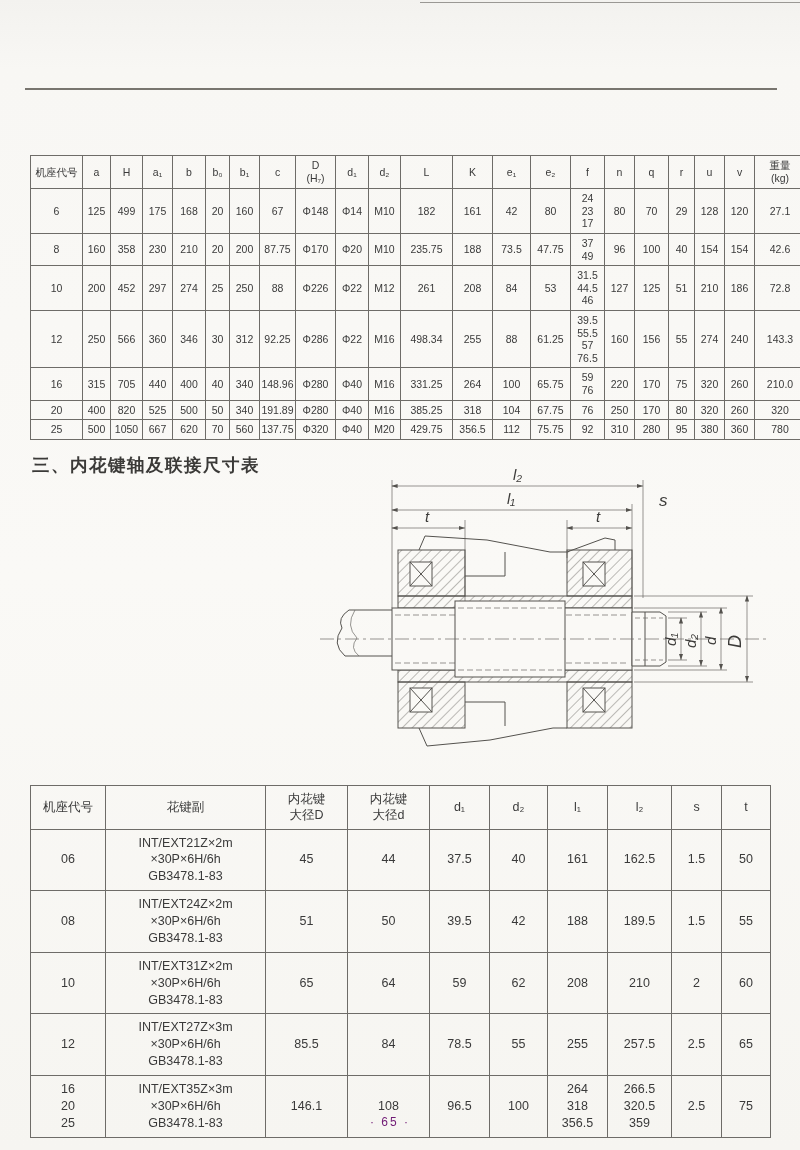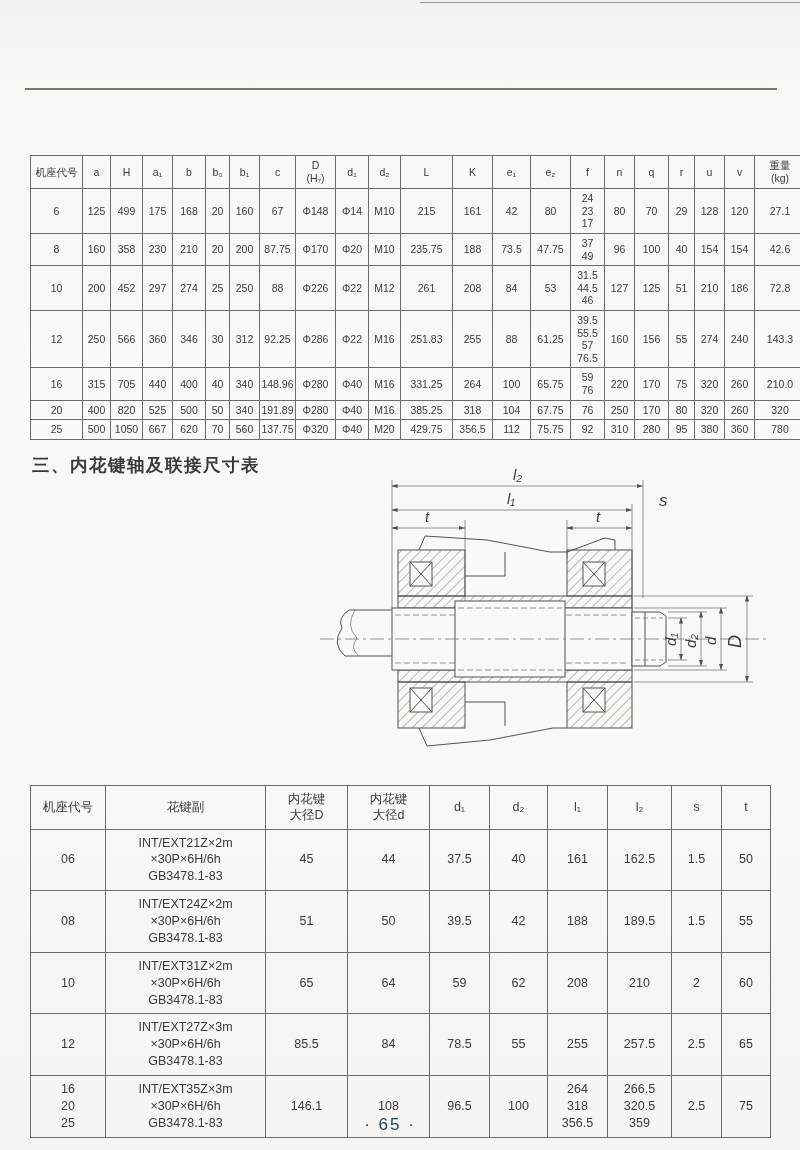--- a/index.html
+++ b/index.html
@@ -40,21 +40,21 @@
 
   
   .diagram { position: absolute; left: 315px; top: 458px; width: 470px; height: 325px; }
   .diagram svg { width: 100%; height: 100%; }
   .dln { stroke: #54524e; stroke-width: 1; fill: none; }
   .dthin { stroke: #6a6864; stroke-width: 0.7; fill: none; }
   .dlabel { font-family: "Liberation Sans", sans-serif; font-size: 15px; fill: #3c3b39; font-style: italic; }
 
   .page-number {
     position: absolute; left: 0; top: 1115px; width: 780px;
-    text-align: center; font-size: 17px; color: #0c4a6e; letter-spacing: 2px;
+    text-align: center; font-size: 12px; color: #701a75; letter-spacing: 2px;
   }
 </style>
 </head>
 <body>
 
 <div class="topline-1"></div>
 <div class="topline-2"></div>
 
 <table class="spec1">
     <colgroup>
@@ -115,21 +115,21 @@
         <td>125</td>
         <td>499</td>
         <td>175</td>
         <td>168</td>
         <td>20</td>
         <td>160</td>
         <td>67</td>
         <td>Φ148</td>
         <td>Φ14</td>
         <td>M10</td>
-        <td>215</td>
+        <td>182</td>
         <td>161</td>
         <td>42</td>
         <td>80</td>
         <td>24
 23
 17</td>
         <td>80</td>
         <td>70</td>
         <td>29</td>
         <td>128</td>
@@ -192,21 +192,21 @@
         <td>250</td>
         <td>566</td>
         <td>360</td>
         <td>346</td>
         <td>30</td>
         <td>312</td>
         <td>92.25</td>
         <td>Φ286</td>
         <td>Φ22</td>
         <td>M16</td>
-        <td>251.83</td>
+        <td>498.34</td>
         <td>255</td>
         <td>88</td>
         <td>61.25</td>
         <td>39.5
 55.5
 57
 76.5</td>
         <td>160</td>
         <td>156</td>
         <td>55</td>

